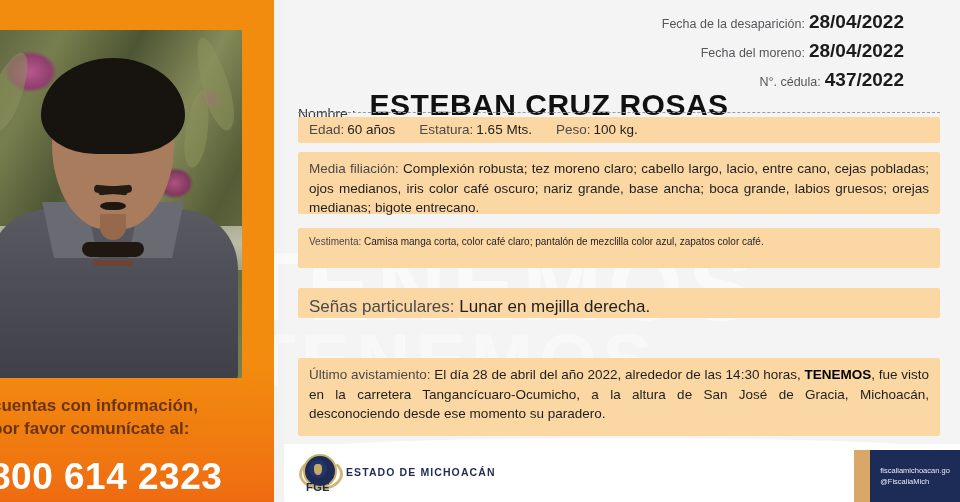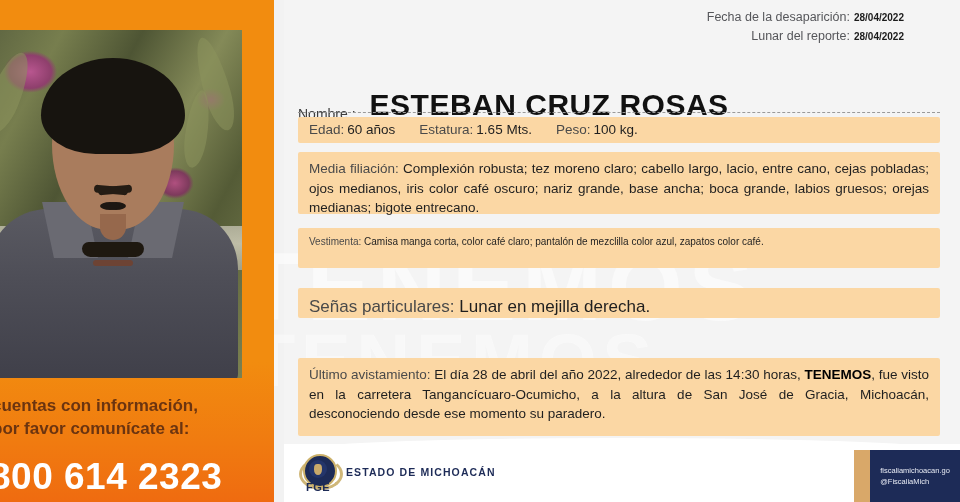--- a/index.html
+++ b/index.html
@@ -121,21 +121,21 @@
     pointer-events:none;
   }
   .watermark.w2{top:318px;left:-34px;font-size:74px;opacity:.45;}
 
   .meta{
     position:absolute;right:56px;top:8px;
     text-align:right;font-size:12.5px;color:#3a3a3a;line-height:1.52;
   }
   .meta .row{white-space:nowrap;}
   .meta .lbl{color:#55565a;}
-  .meta .val{color:#1b1b1b;font-weight:700;margin-left:4px;font-size:10px;}
+  .meta .val{color:#1b1b1b;font-weight:700;margin-left:4px;font-size:19px;}
 
   .name-row{
     position:absolute;left:14px;right:24px;top:88px;
     display:flex;align-items:flex-end;
   }
   .name-lbl{font-size:14px;color:#3c3c3c;margin-right:14px;white-space:nowrap;}
   .name-val{
     font-size:30px;font-weight:700;color:#111;letter-spacing:.5px;white-space:nowrap;
   }
   .name-rule{
@@ -260,21 +260,24 @@
     <div class="sheet">
 
       <div class="watermark">TENEMOS</div>
       <div class="watermark w2">TENEMOS</div>
 
       <div class="meta">
         <div class="row">
           <span class="lbl">Fecha de la desaparición:</span><span class="val">28/04/2022</span>
         </div>
         <div class="row">
-          <span class="lbl">Lunar del reporte:</span><span class="val">28/04/2022</span>
+          <span class="lbl">Fecha del moreno:</span><span class="val">28/04/2022</span>
+        </div>
+        <div class="row">
+          <span class="lbl">N°. cédula:</span><span class="val">437/2022</span>
         </div>
       </div>
 
       <div class="name-row">
         <span class="name-lbl">Nombre :</span>
         <span class="name-val">ESTEBAN  CRUZ ROSAS</span>
       </div>
       <div class="name-rule"></div>
 
       <div class="block b-stats">

